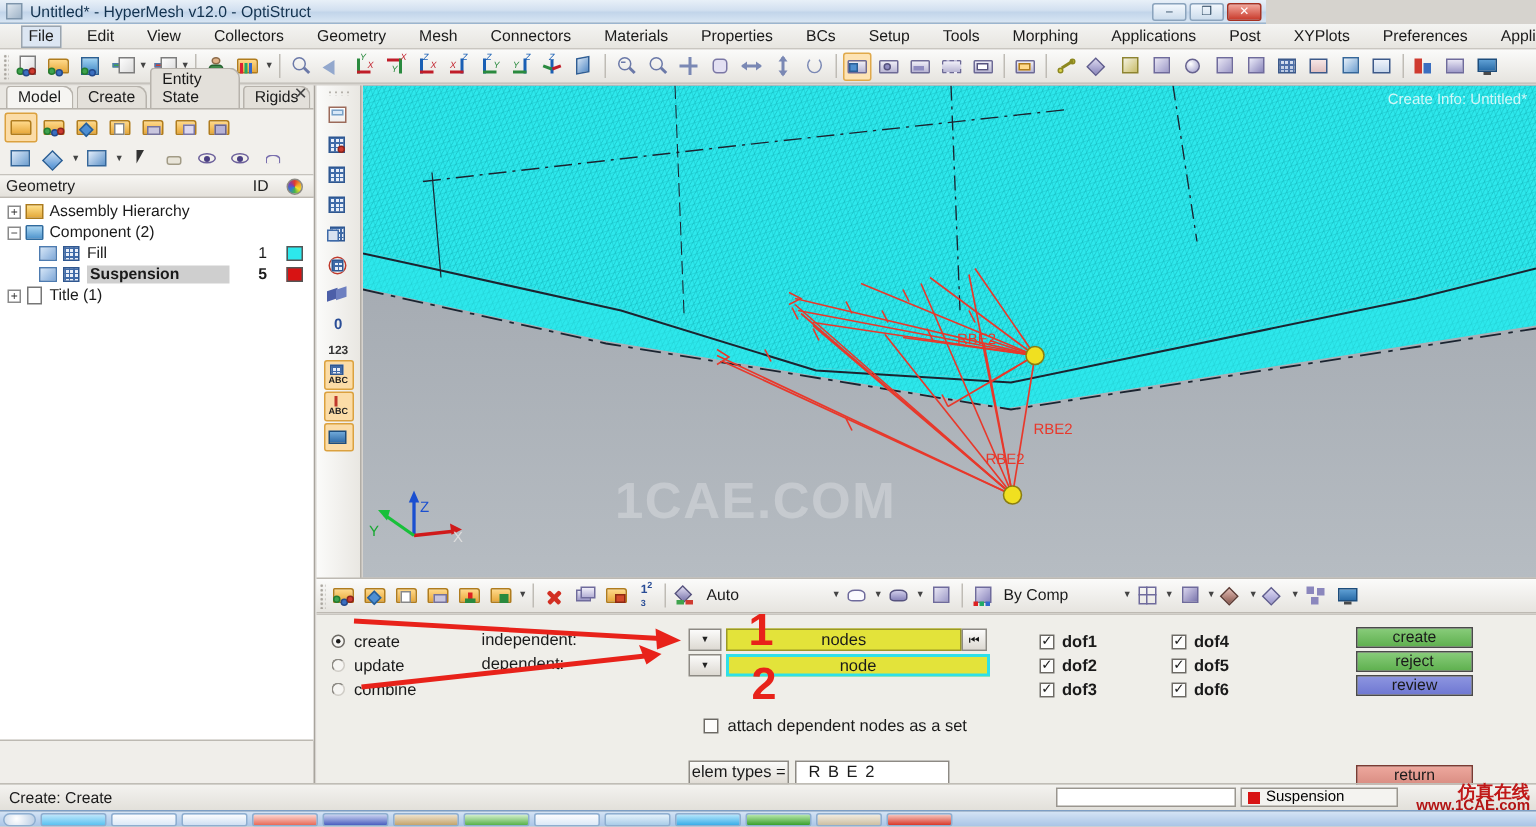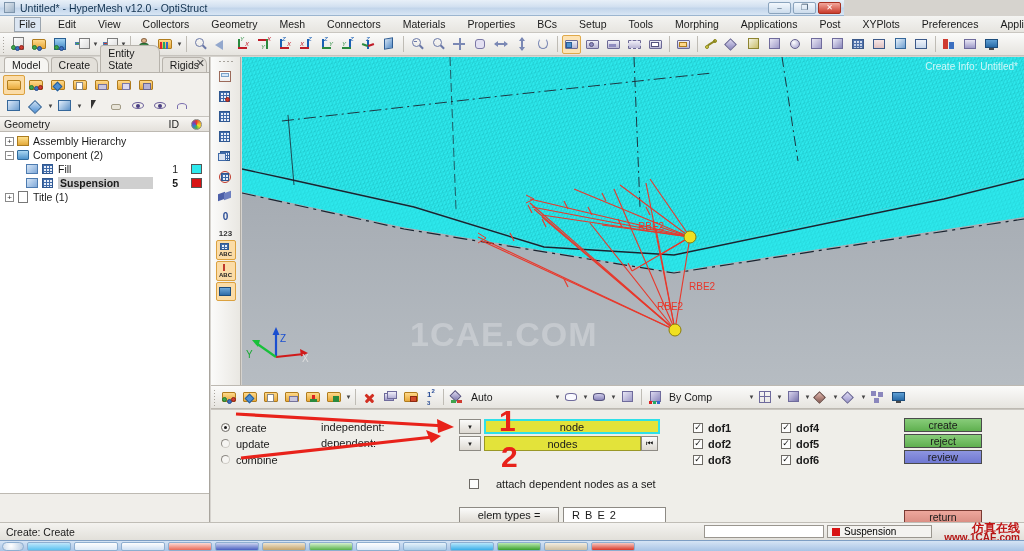--- a/index.html
+++ b/index.html
@@ -268,25 +268,25 @@
   .dofrow { display:flex;align-items:center;height:15px;margin-bottom:1px; }
   .cbx {
     width:10px;height:10px;border:1px solid #6d6a65;background:#fdfdfc;margin-right:5px;
     display:flex;align-items:center;justify-content:center;flex:none;
     font-size:9px; line-height:9px; color:#1a1a1a;
   }
   .doflabel{font-size:11px;color:#1a1a1a;font-weight:bold;}
 
   .attach-row { position:absolute; left: 258px; top: 68px; display:flex; align-items:center; }
   .attach-row .cbx { margin-right:6px; }
-  .attach-row .txt { font-size:11px;color:#1a1a1a;margin-left:11px; }
+  .attach-row .txt { font-size:11px;color:#1a1a1a; }
 
   .elem-row { position:absolute; left: 248px; top: 97px; display:flex; align-items:center; }
   .elembtn {
-    width: 100px;height:16px;border:1px solid #8d8a84;
+    width: 67px;height:16px;border:1px solid #8d8a84;
     background: linear-gradient(to bottom,#fbfbfa,#e0dcd5);
     display:flex;align-items:center;justify-content:center;font-size:11px;color:#1a1a1a;
   }
   .elemval {
     width:103px;height:16px;border:1px solid #8d8a84;background:#fff;margin-left:4px;
     display:flex;align-items:center;padding-left:8px;font-size:11px;color:#1a1a1a;letter-spacing:1px;
   }
 
   .actionbtns { position: absolute; right: 42px; top: 8px; width: 78px; }
   .abtn {
@@ -1170,26 +1170,26 @@
     </div>
 
     <div class="label-col">
       <div class="lrow">independent:</div>
       <div class="lrow">dependent:</div>
     </div>
 
     <div class="field-col">
       <div class="frow">
         <span class="fdrop">▼</span>
-        <span class="fyellow hl">node</span>
+        <span class="fyellow" style="width:157px">nodes</span>
+        <span class="fjump">⏮</span>
       </div>
       <div class="frow">
         <span class="fdrop">▼</span>
-        <span class="fyellow" style="width:157px">nodes</span>
-        <span class="fjump">⏮</span>
+        <span class="fyellow hl">node</span>
       </div>
     </div>
 
     <div class="dof-col a">
       <div class="dofrow">
         <span class="cbx">✓</span>
         <span class="doflabel">dof1</span>
       </div>
       <div class="dofrow">
         <span class="cbx">✓</span>

